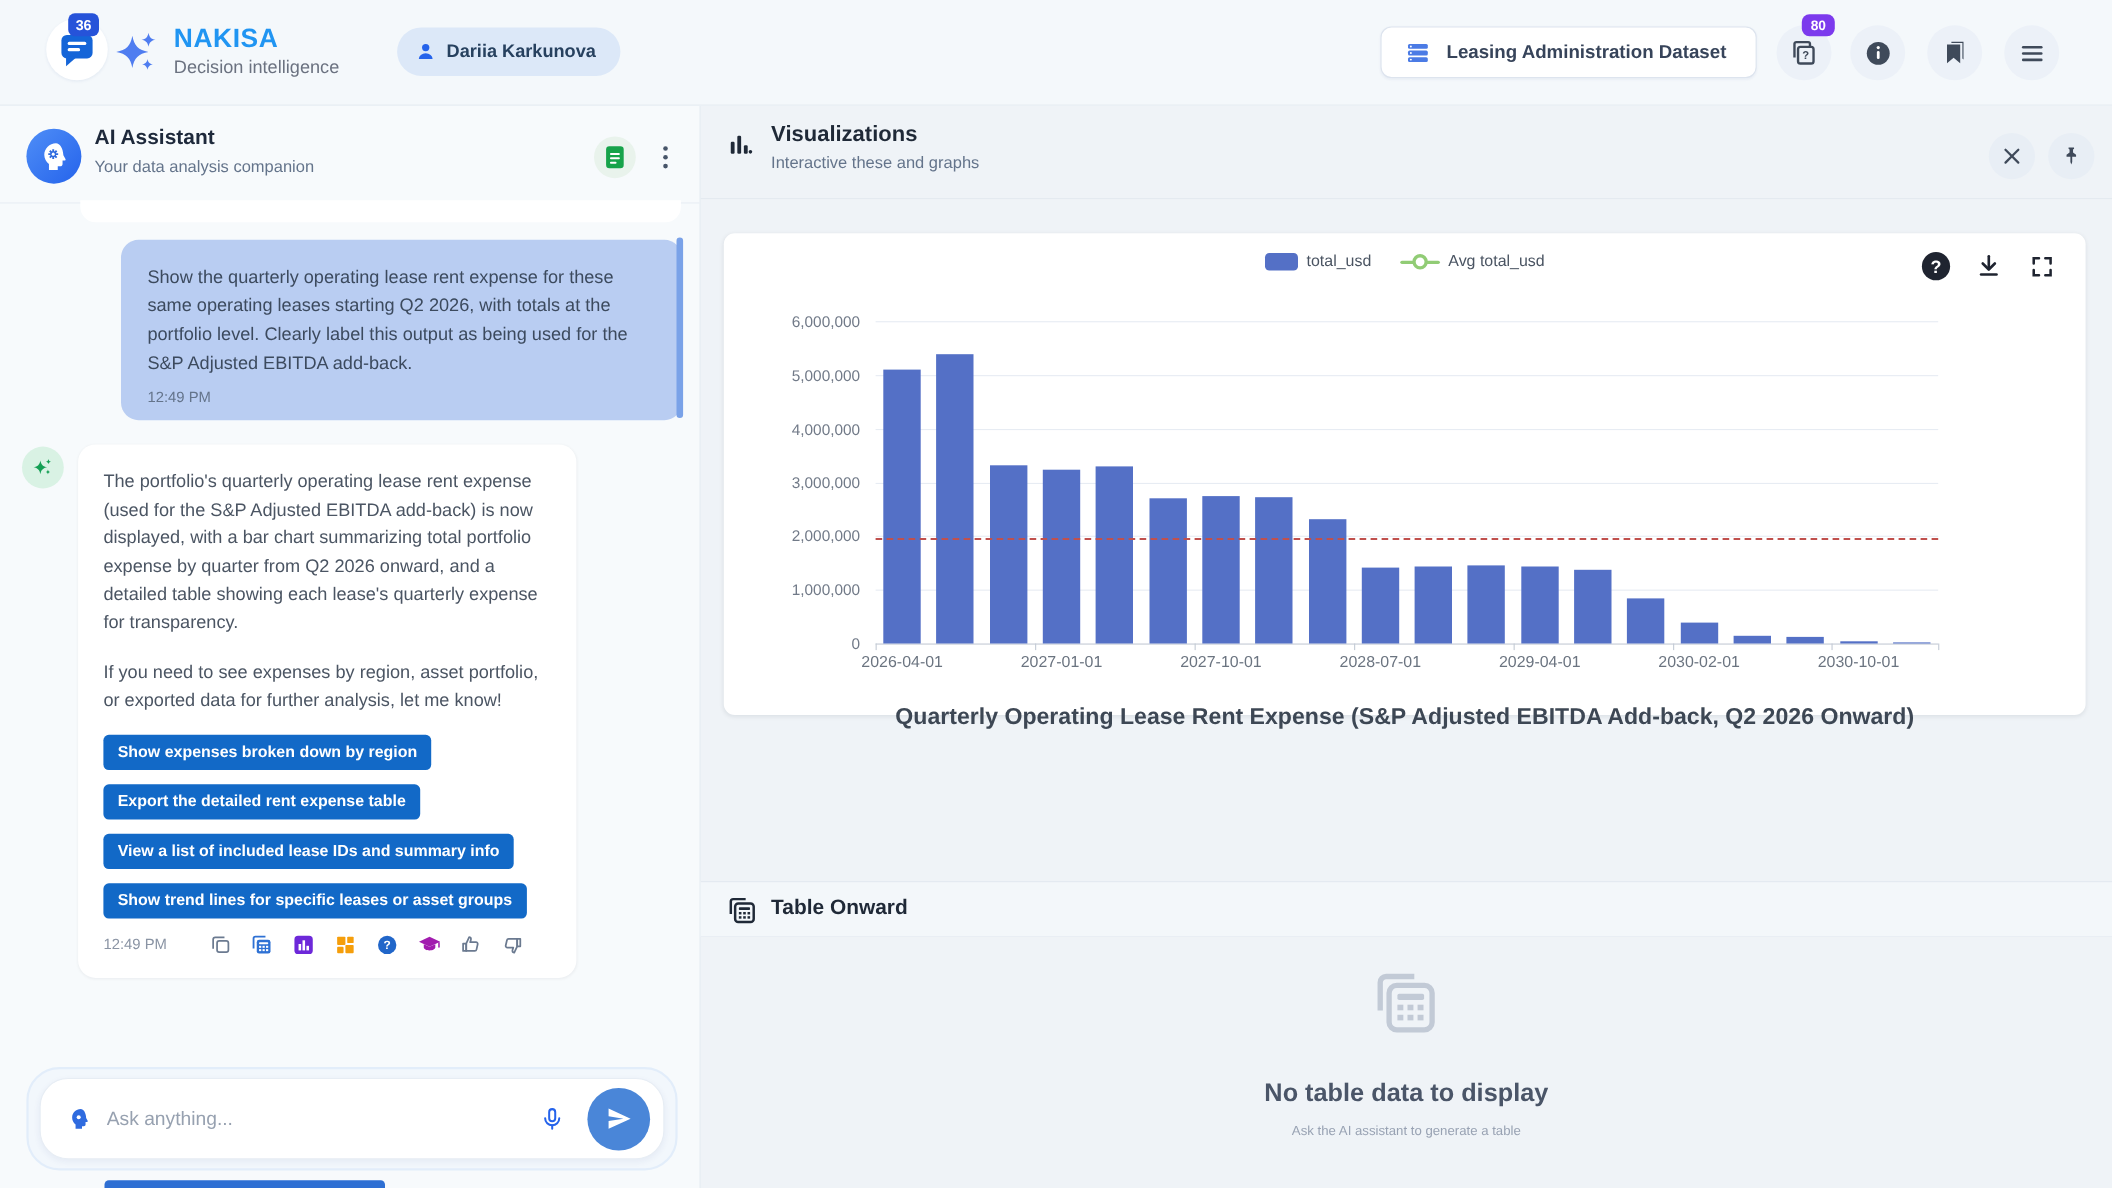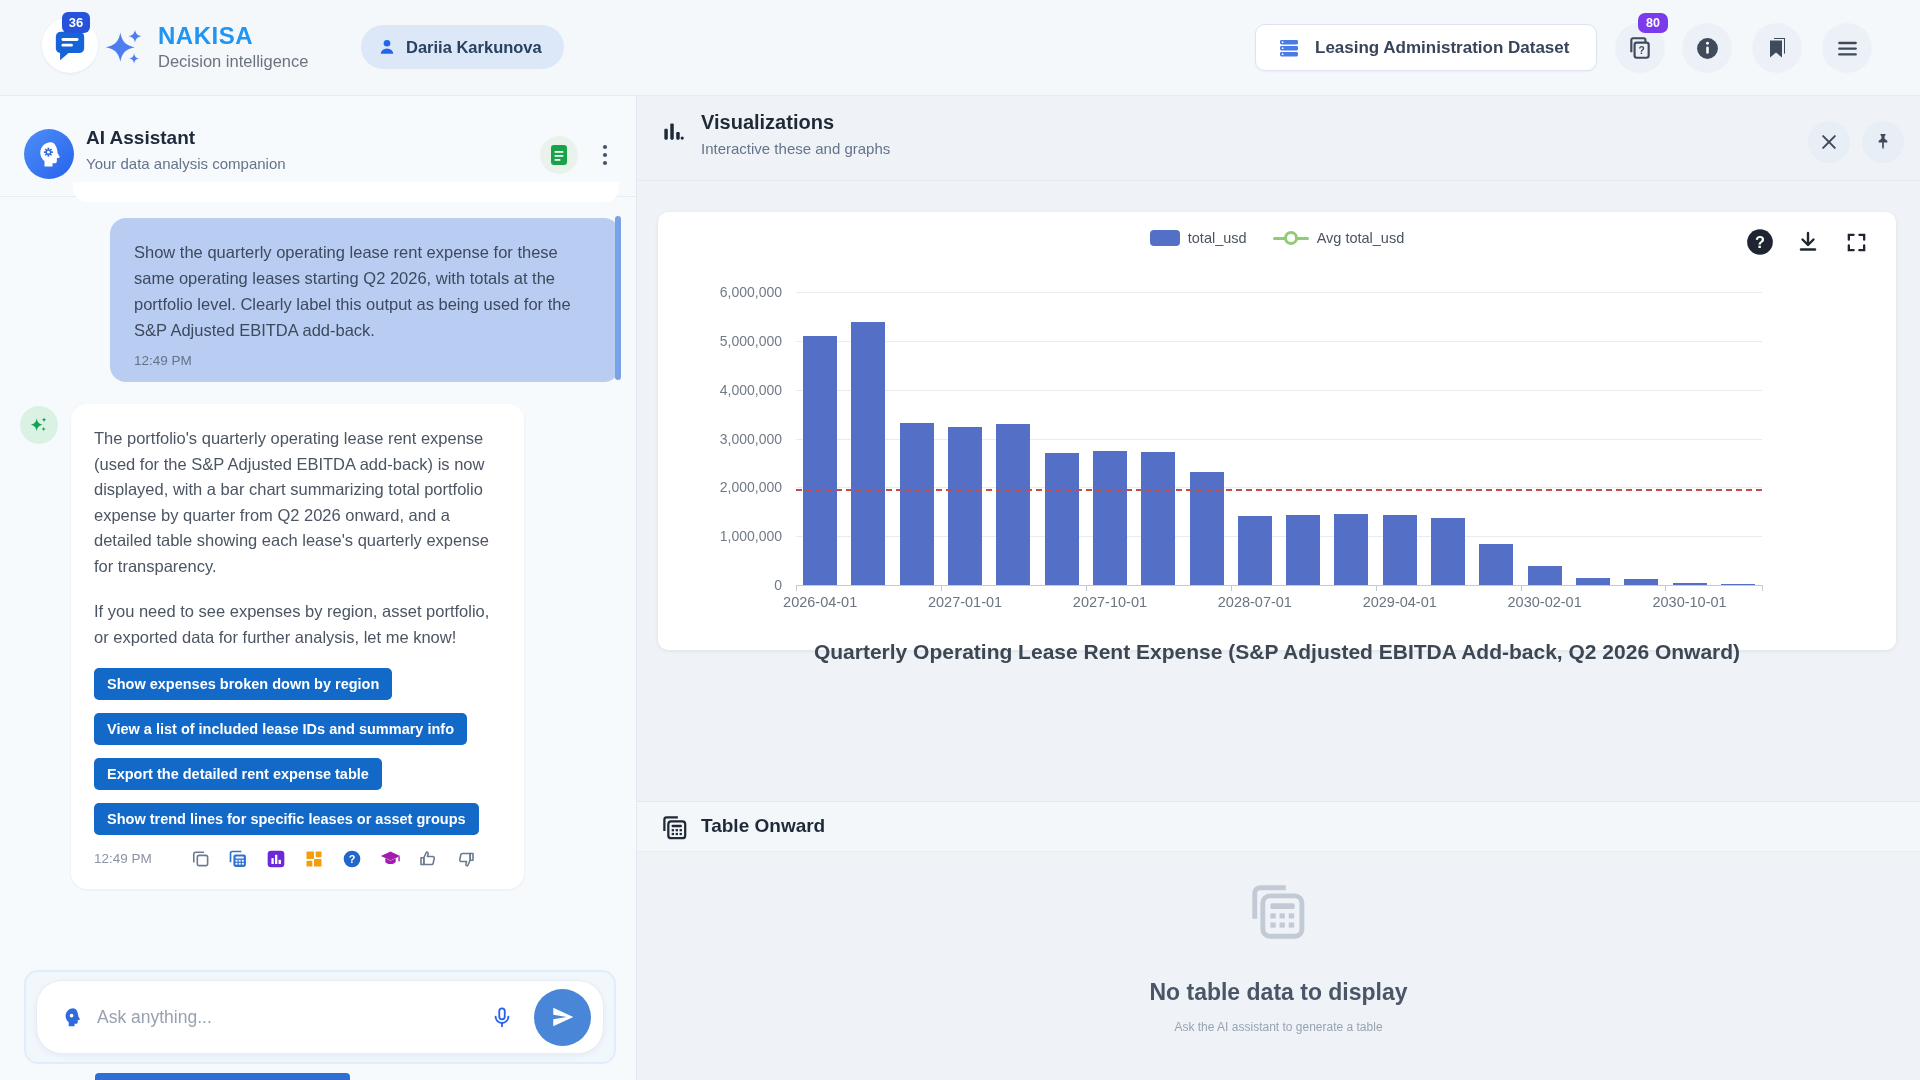--- a/index.html
+++ b/index.html
@@ -16,21 +16,21 @@
   .brand-sub { position:absolute; left:158px; top:52px; font-size:16.5px; color:#6b7280; }
   .user-pill { position:absolute; left:361px; top:25px; height:44px; padding:0 22px 0 16px; background:#dce8f8; border-radius:22px; display:flex; align-items:center; gap:9px; cursor:pointer; }
   .user-pill span { font-size:16.5px; font-weight:600; color:#27415f; }
   .dataset-btn { position:absolute; left:1255px; top:24px; width:342px; height:47px; background:#ffffff; border:1px solid #dde4ee; border-radius:10px; display:flex; align-items:center; gap:13px; padding:0 20px; cursor:pointer; box-shadow:0 1px 2px rgba(30,58,138,.05); }
   .dataset-btn span { font-size:17px; font-weight:600; color:#37445a; }
   .hdr-circle { position:absolute; top:23px; width:50px; height:50px; border-radius:50%; background:#ecf1f8; display:flex; align-items:center; justify-content:center; cursor:pointer; }
   .hdr-badge { position:absolute; left:1638px; top:13px; min-width:30px; height:20px; background:#7c3aed; color:#fff; font-size:12.5px; font-weight:bold; border-radius:7px; display:flex; align-items:center; justify-content:center; padding:0 5px; z-index:6; }
 
   
   .chat-panel { position:absolute; top:96px; left:0; width:637px; height:984px; background:#f7fafc; border-right:1px solid #e2e8f0; }
-  .chat-header { position:absolute; top:16px; left:0; right:0; height:85px; border-bottom:1px solid #e8edf3; }
+  .chat-header { position:absolute; top:4px; left:0; right:0; height:85px; border-bottom:1px solid #e8edf3; }
   .chat-avatar { position:absolute; left:24px; top:17px; width:50px; height:50px; border-radius:50%; background:linear-gradient(135deg,#4f8ef7,#2563eb); display:flex; align-items:center; justify-content:center; }
   .chat-title { position:absolute; left:86px; top:15px; font-size:19px; font-weight:bold; color:#1e293b; }
   .chat-sub { position:absolute; left:86px; top:43px; font-size:15px; color:#64748b; }
   .file-btn { position:absolute; left:540px; top:24px; width:38px; height:38px; border-radius:50%; background:#e9f3ec; display:flex; align-items:center; justify-content:center; cursor:pointer; }
   .kebab-btn { position:absolute; left:588px; top:24px; width:34px; height:38px; display:flex; align-items:center; justify-content:center; cursor:pointer; }
 
   .chat-body { position:absolute; top:86px; left:0; right:1px; height:784px; overflow:hidden; }
   .partial-bubble { position:absolute; left:73px; top:-22px; width:546px; height:42px; background:#ffffff; border-radius:0 0 14px 14px; }
   .user-bubble { position:absolute; left:110px; top:36px; width:510px; background:#b9cdf2; border-radius:16px; padding:21px 24px 14px 24px; }
   .user-bubble p { font-size:16.5px; line-height:26px; color:#3c4a5e; }
@@ -41,21 +41,21 @@
   .ai-bubble { position:absolute; left:71px; top:222px; width:453px; background:#ffffff; border-radius:16px; padding:22px 23px 20px 23px; box-shadow:0 1px 3px rgba(15,23,42,.06); }
   .ai-bubble p { font-size:16.5px; line-height:25.5px; color:#4b5563; }
   .ai-bubble p + p { margin-top:20px; }
   .action-list { margin-top:18px; }
   .action-btn { display:block; width:fit-content; background:#1269c7; color:#ffffff; border:none; border-radius:5px; font-family:"Liberation Sans",sans-serif; font-size:14.5px; font-weight:600; padding:8px 13px; margin-bottom:13px; cursor:pointer; text-align:left; }
   .ai-footer { display:flex; align-items:center; margin-top:8px; }
   .ai-footer .msg-time { margin-top:0; font-size:13.5px; color:#8a94a4; }
   .ai-icons { display:flex; align-items:center; gap:17px; margin-left:38px; }
   .ai-icons .ic { width:21px; height:21px; display:flex; align-items:center; justify-content:center; cursor:pointer; }
 
-  .input-ring { position:absolute; left:24px; top:874px; width:592px; height:94px; border:2px solid #e2edfa; border-radius:14px; background:#f2f7fc; }
+  .input-ring { position:absolute; left:24px; top:874px; width:592px; height:94px; border:2px solid #e2edfa; border-radius:30px; background:#f2f7fc; }
   .input-pill { position:absolute; left:10px; top:8px; width:568px; height:74px; background:#ffffff; border:1px solid #e7edf4; border-radius:26px; box-shadow:0 2px 6px rgba(30,58,138,.06); display:flex; align-items:center; padding:0 12px 0 24px; }
   .input-pill input { flex:1; border:none; outline:none; font-family:"Liberation Sans",sans-serif; font-size:17.5px; color:#334155; background:transparent; margin-left:14px; }
   .input-pill input::placeholder { color:#97a1b0; }
   .mic-btn { width:36px; height:36px; display:flex; align-items:center; justify-content:center; cursor:pointer; margin-right:14px; }
   .send-btn { width:57px; height:57px; border-radius:50%; background:#4a86d8; display:flex; align-items:center; justify-content:center; cursor:pointer; border:none; }
   .bottom-blue-bar { position:absolute; left:95px; top:977px; width:255px; height:7px; background:#2e6fd3; border-radius:4px 4px 0 0; }
 
   
   .viz-panel { position:absolute; top:96px; left:637px; width:1283px; height:984px; background:#eff3f7; }
   .viz-header { position:absolute; top:0; left:0; right:0; height:85px; border-bottom:1px solid #e4eaf0; }
@@ -214,22 +214,22 @@
           <path d="M17.5 3.5 C17.8 5.2 18.5 5.9 20.2 6.2 C18.5 6.5 17.8 7.2 17.5 8.9 C17.2 7.2 16.5 6.5 14.8 6.2 C16.5 5.9 17.2 5.2 17.5 3.5 Z" fill="#15a055"></path>
           <path d="M17 14 C17.3 15.5 17.9 16.1 19.4 16.4 C17.9 16.7 17.3 17.3 17 18.8 C16.7 17.3 16.1 16.7 14.6 16.4 C16.1 16.1 16.7 15.5 17 14 Z" fill="#15a055"></path>
         </svg>
       </div>
 
       <div class="ai-bubble">
         <p>The portfolio's quarterly operating lease rent expense (used for the S&amp;P Adjusted EBITDA add-back) is now displayed, with a bar chart summarizing total portfolio expense by quarter from Q2 2026 onward, and a detailed table showing each lease's quarterly expense for transparency.</p>
         <p>If you need to see expenses by region, asset portfolio, or exported data for further analysis, let me know!</p>
         <div class="action-list" id="action-list">
             <button class="action-btn">Show expenses broken down by region</button>
+            <button class="action-btn">Export the detailed rent expense table</button>
             <button class="action-btn">View a list of included lease IDs and summary info</button>
-            <button class="action-btn">Export the detailed rent expense table</button>
             <button class="action-btn">Show trend lines for specific leases or asset groups</button>
           </div>
         <div class="ai-footer">
           <div class="msg-time">12:49 PM</div>
           <div class="ai-icons">
             <span class="ic">
               <svg width="19" height="19" viewBox="0 0 24 24" fill="none" stroke="#6b7a90" stroke-width="2">
                   <rect x="8" y="8" width="13" height="13" rx="2.5"></rect>
                   <path d="M16.5 4 H6 a2.5 2.5 0 0 0 -2.5 2.5 V17"></path>
                 </svg>

